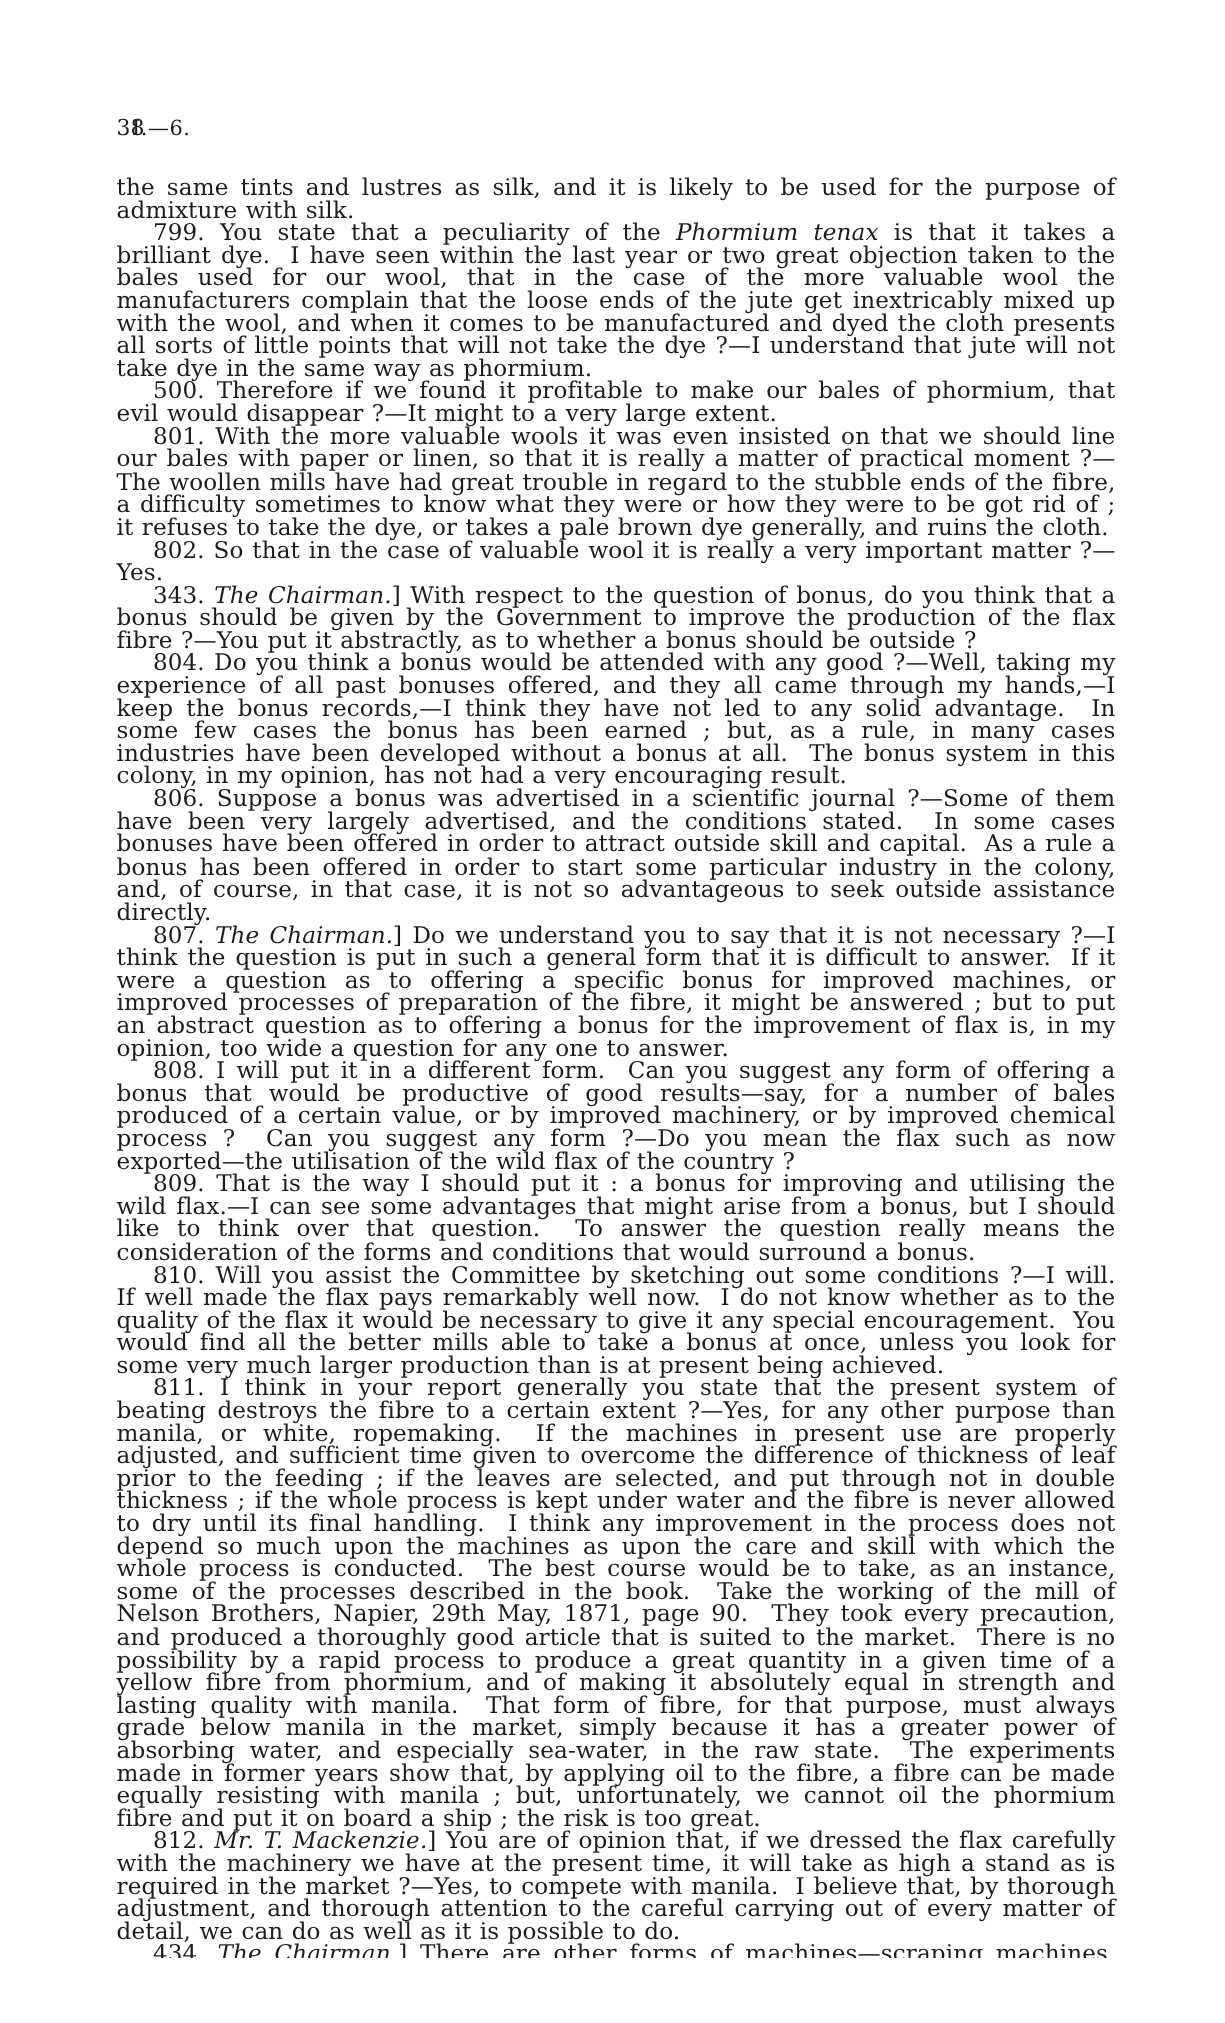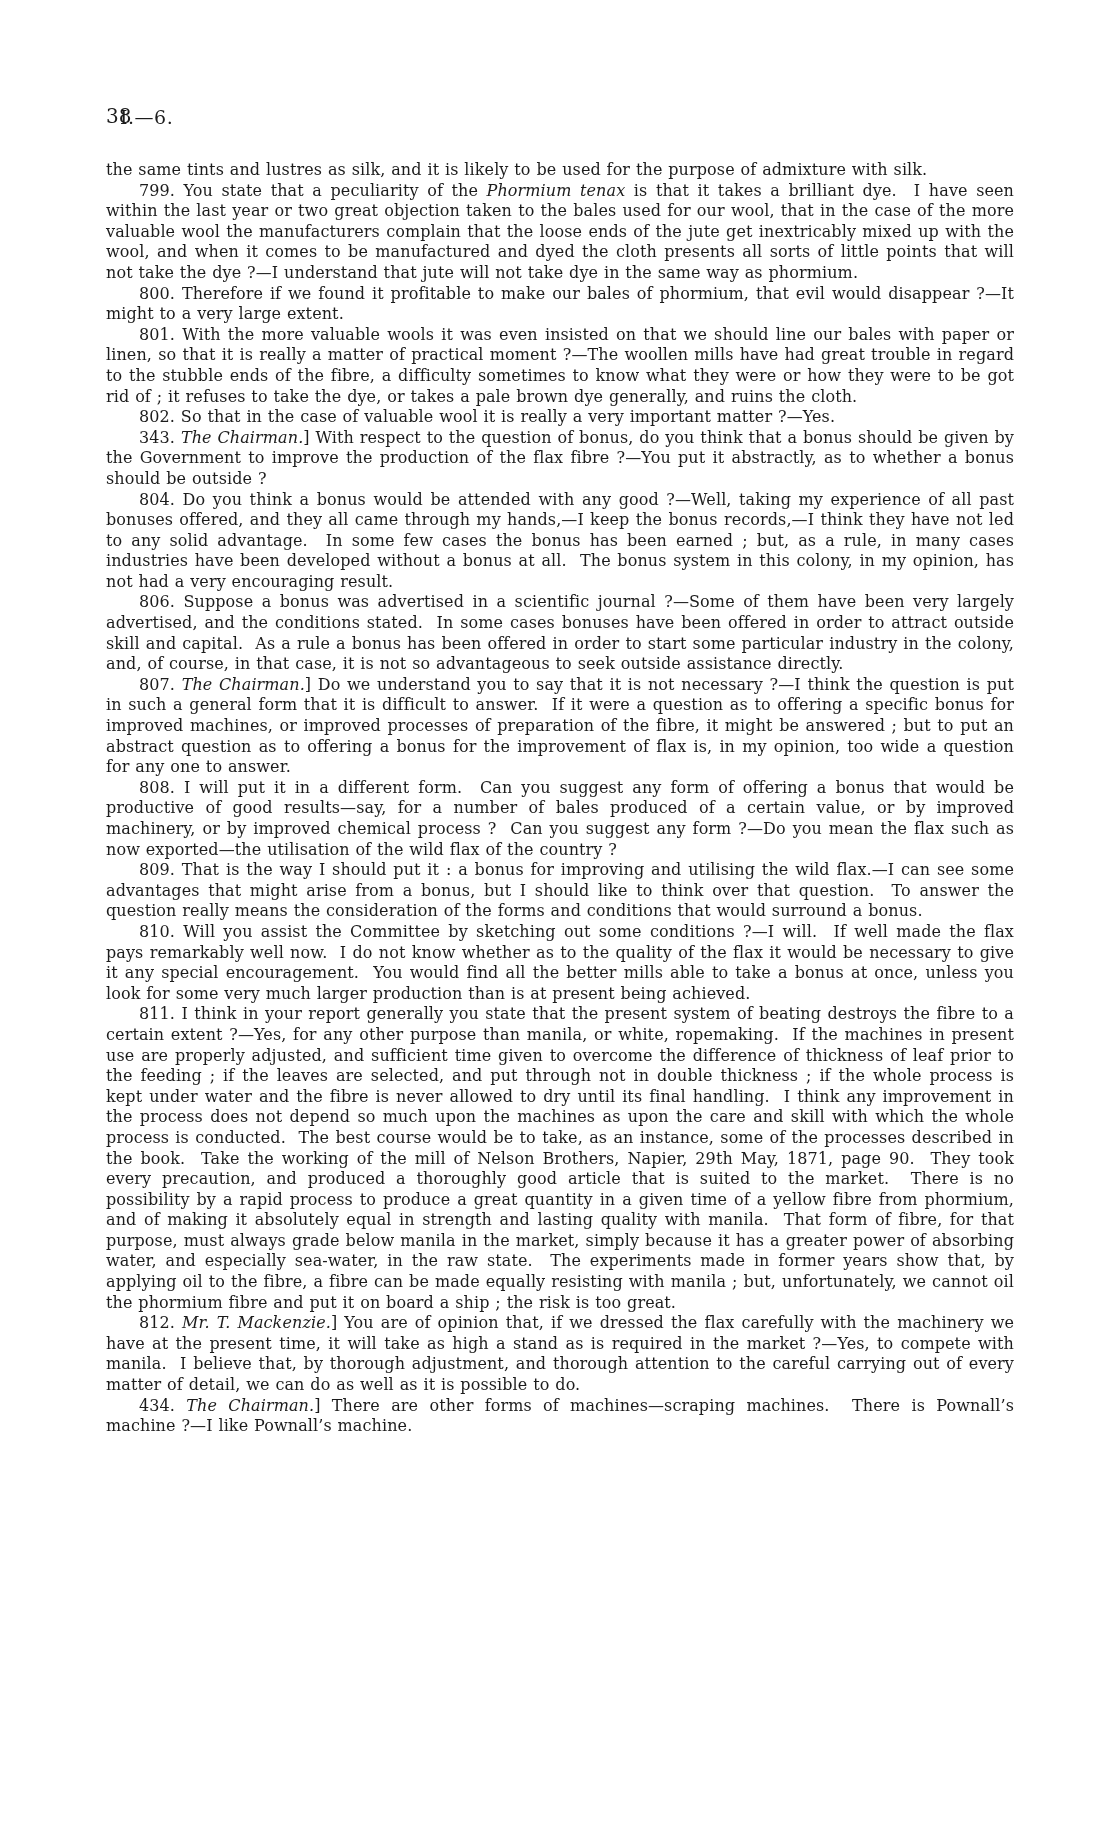--- a/index.html
+++ b/index.html
@@ -29,21 +29,21 @@
     left: 106px;
     top: 104px;
     width: 908px;
     font-size: 20px;
   }
   .doc-body {
     position: absolute;
     left: 106px;
     top: 160px;
     width: 908px;
-    font-size: 16px;
+    font-size: 21px;
     line-height: 20.6px;
     text-align: justify;
     letter-spacing: 0.1px;
     word-spacing: 0.04em;
   }
   .para {
     margin: 0;
     white-space: pre-wrap;
   }
   .para.indent {
@@ -55,21 +55,21 @@
 </style>
 </head>
 <body>
 
 <div class="page">
   <div class="doc-ref">I.—6.</div>
   <div class="page-num">38</div>
   <div class="doc-body">
       <p class="para"><span>the same tints and lustres as silk, and it is likely to be used for the purpose of admixture with silk.</span></p>
       <p class="para indent"><span>799. You state that a peculiarity of the </span><em>Phormium tenax</em><span> is that it takes a brilliant dye.  I have seen within the last year or two great objection taken to the bales used for our wool, that in the case of the more valuable wool the manufacturers complain that the loose ends of the jute get inextricably mixed up with the wool, and when it comes to be manufactured and dyed the cloth presents all sorts of little points that will not take the dye ?—I understand that jute will not take dye in the same way as phormium.</span></p>
-      <p class="para indent"><span>800. Therefore if we found it profitable to make our bales of phormium, that evil would disappear ?—It might to a very large extent.</span></p>
+      <p class="para indent"><span>500. Therefore if we found it profitable to make our bales of phormium, that evil would disappear ?—It might to a very large extent.</span></p>
       <p class="para indent"><span>801. With the more valuable wools it was even insisted on that we should line our bales with paper or linen, so that it is really a matter of practical moment ?—The woollen mills have had great trouble in regard to the stubble ends of the fibre, a difficulty sometimes to know what they were or how they were to be got rid of ; it refuses to take the dye, or takes a pale brown dye generally, and ruins the cloth.</span></p>
       <p class="para indent"><span>802. So that in the case of valuable wool it is really a very important matter ?—Yes.</span></p>
       <p class="para indent"><span>343. </span><em>The Chairman.</em><span>] With respect to the question of bonus, do you think that a bonus should be given by the Government to improve the production of the flax fibre ?—You put it abstractly, as to whether a bonus should be outside ?</span></p>
       <p class="para indent"><span>804. Do you think a bonus would be attended with any good ?—Well, taking my experience of all past bonuses offered, and they all came through my hands,—I keep the bonus records,—I think they have not led to any solid advantage.  In some few cases the bonus has been earned ; but, as a rule, in many cases industries have been developed without a bonus at all.  The bonus system in this colony, in my opinion, has not had a very encouraging result.</span></p>
       <p class="para indent"><span>806. Suppose a bonus was advertised in a scientific journal ?—Some of them have been very largely advertised, and the conditions stated.  In some cases bonuses have been offered in order to attract outside skill and capital.  As a rule a bonus has been offered in order to start some particular industry in the colony, and, of course, in that case, it is not so advantageous to seek outside assistance directly.</span></p>
       <p class="para indent"><span>807. </span><em>The Chairman.</em><span>] Do we understand you to say that it is not necessary ?—I think the question is put in such a general form that it is difficult to answer.  If it were a question as to offering a specific bonus for improved machines, or improved processes of preparation of the fibre, it might be answered ; but to put an abstract question as to offering a bonus for the improvement of flax is, in my opinion, too wide a question for any one to answer.</span></p>
       <p class="para indent"><span>808. I will put it in a different form.  Can you suggest any form of offering a bonus that would be productive of good results—say, for a number of bales produced of a certain value, or by improved machinery, or by improved chemical process ?  Can you suggest any form ?—Do you mean the flax such as now exported—the utilisation of the wild flax of the country ?</span></p>
       <p class="para indent"><span>809. That is the way I should put it : a bonus for improving and utilising the wild flax.—I can see some advantages that might arise from a bonus, but I should like to think over that question.  To answer the question really means the consideration of the forms and conditions that would surround a bonus.</span></p>
       <p class="para indent"><span>810. Will you assist the Committee by sketching out some conditions ?—I will.  If well made the flax pays remarkably well now.  I do not know whether as to the quality of the flax it would be necessary to give it any special encouragement.  You would find all the better mills able to take a bonus at once, unless you look for some very much larger production than is at present being achieved.</span></p>
       <p class="para indent"><span>811. I think in your report generally you state that the present system of beating destroys the fibre to a certain extent ?—Yes, for any other purpose than manila, or white, ropemaking.  If the machines in present use are properly adjusted, and sufficient time given to overcome the difference of thickness of leaf prior to the feeding ; if the leaves are selected, and put through not in double thickness ; if the whole process is kept under water and the fibre is never allowed to dry until its final handling.  I think any improvement in the process does not depend so much upon the machines as upon the care and skill with which the whole process is conducted.  The best course would be to take, as an instance, some of the processes described in the book.  Take the working of the mill of Nelson Brothers, Napier, 29th May, 1871, page 90.  They took every precaution, and produced a thoroughly good article that is suited to the market.  There is no possibility by a rapid process to produce a great quantity in a given time of a yellow fibre from phormium, and of making it absolutely equal in strength and lasting quality with manila.  That form of fibre, for that purpose, must always grade below manila in the market, simply because it has a greater power of absorbing water, and especially sea-water, in the raw state.  The experiments made in former years show that, by applying oil to the fibre, a fibre can be made equally resisting with manila ; but, unfortunately, we cannot oil the phormium fibre and put it on board a ship ; the risk is too great.</span></p>

